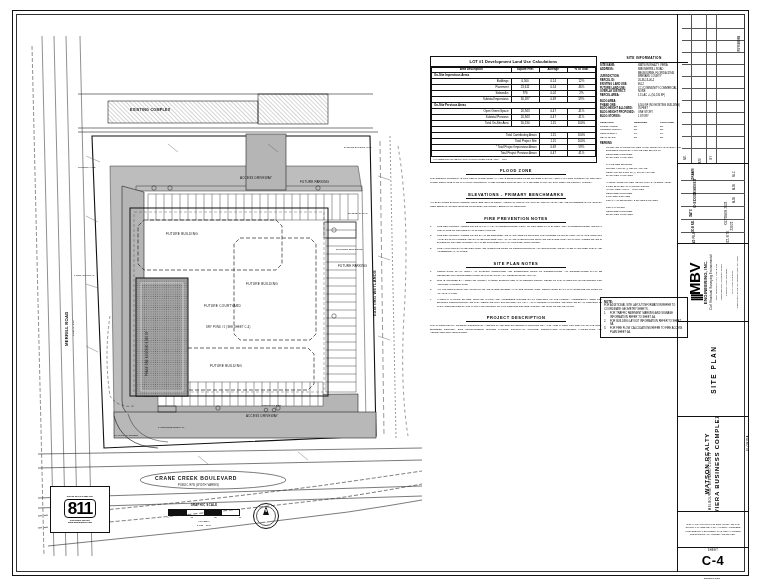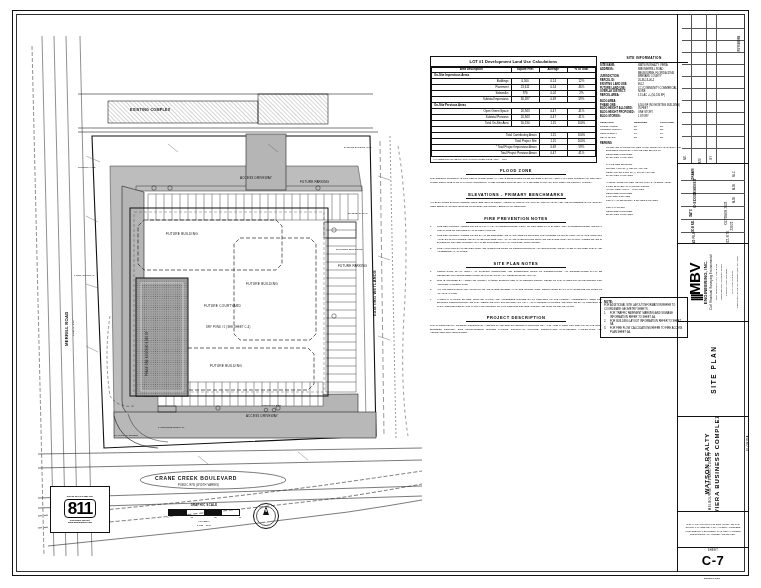--- a/index.html
+++ b/index.html
@@ -659,20 +659,20 @@
       <span class="proj-sub vert" style="left:3px;top:62px;">MELBOURNE, BREVARD COUNTY</span>
       <span class="proj-sub vert" style="left:62px;top:24px;">FLORIDA</span>
     </div>
 
     <div class="tb-cell tb-seal">
       <div class="seal-txt">NOT VALID WITHOUT THE SIGNATURE AND THE ORIGINAL RAISED SEAL OF A FLORIDA LICENSED PROFESSIONAL ENGINEER. THIS ITEM HAS BEEN ELECTRONICALLY SIGNED AND SEALED.</div>
     </div>
 
     <div class="tb-cell tb-sheetno">
       <div class="sheetno-label">SHEET</div>
-      <div class="sheetno-val">C-7</div>
+      <div class="sheetno-val">C-4</div>
 
     </div>
   </div>
 
   <div style="position:absolute;right:14px;bottom:8px;width:70px;text-align:center;font-size:2.4px;">DESCRIPTION</div>
 
 </div>
 
 </body></html>

